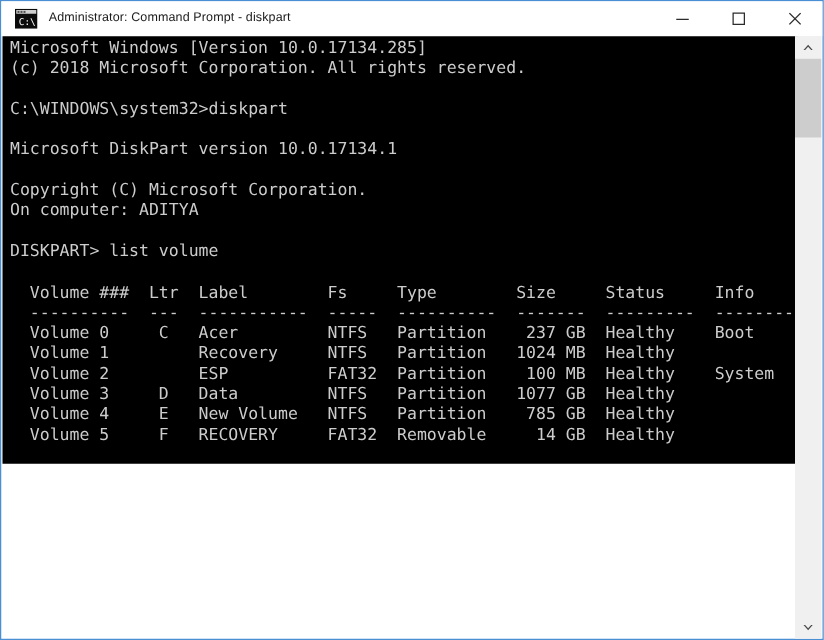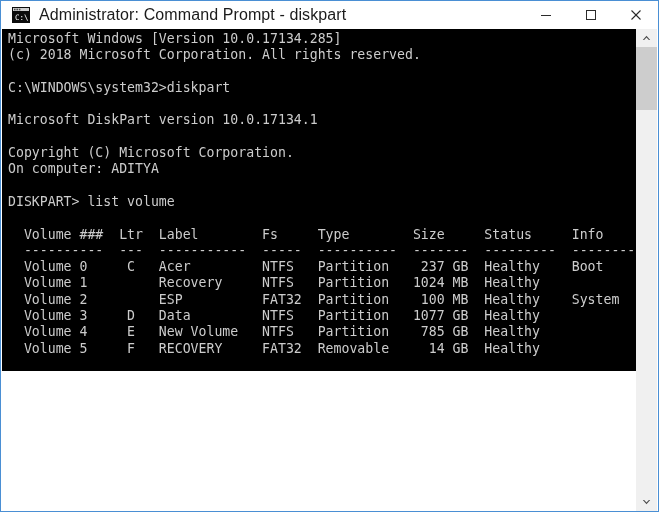--- a/index.html
+++ b/index.html
@@ -40,21 +40,21 @@
   }
   #title-icon {
     width: 18px;
     height: 16px;
     margin-left: 11px;
     margin-right: 9px;
     flex: 0 0 auto;
     position: relative;
   }
   #title-text {
-    font-size: 16px;
+    font-size: 10px;
     color: #1b1b1b;
     letter-spacing: 0.1px;
     white-space: nowrap;
     flex: 1 1 auto;
     line-height: 28px;
   }
   .win-btn {
     width: 45px;
     height: 28px;
     flex: 0 0 auto;

